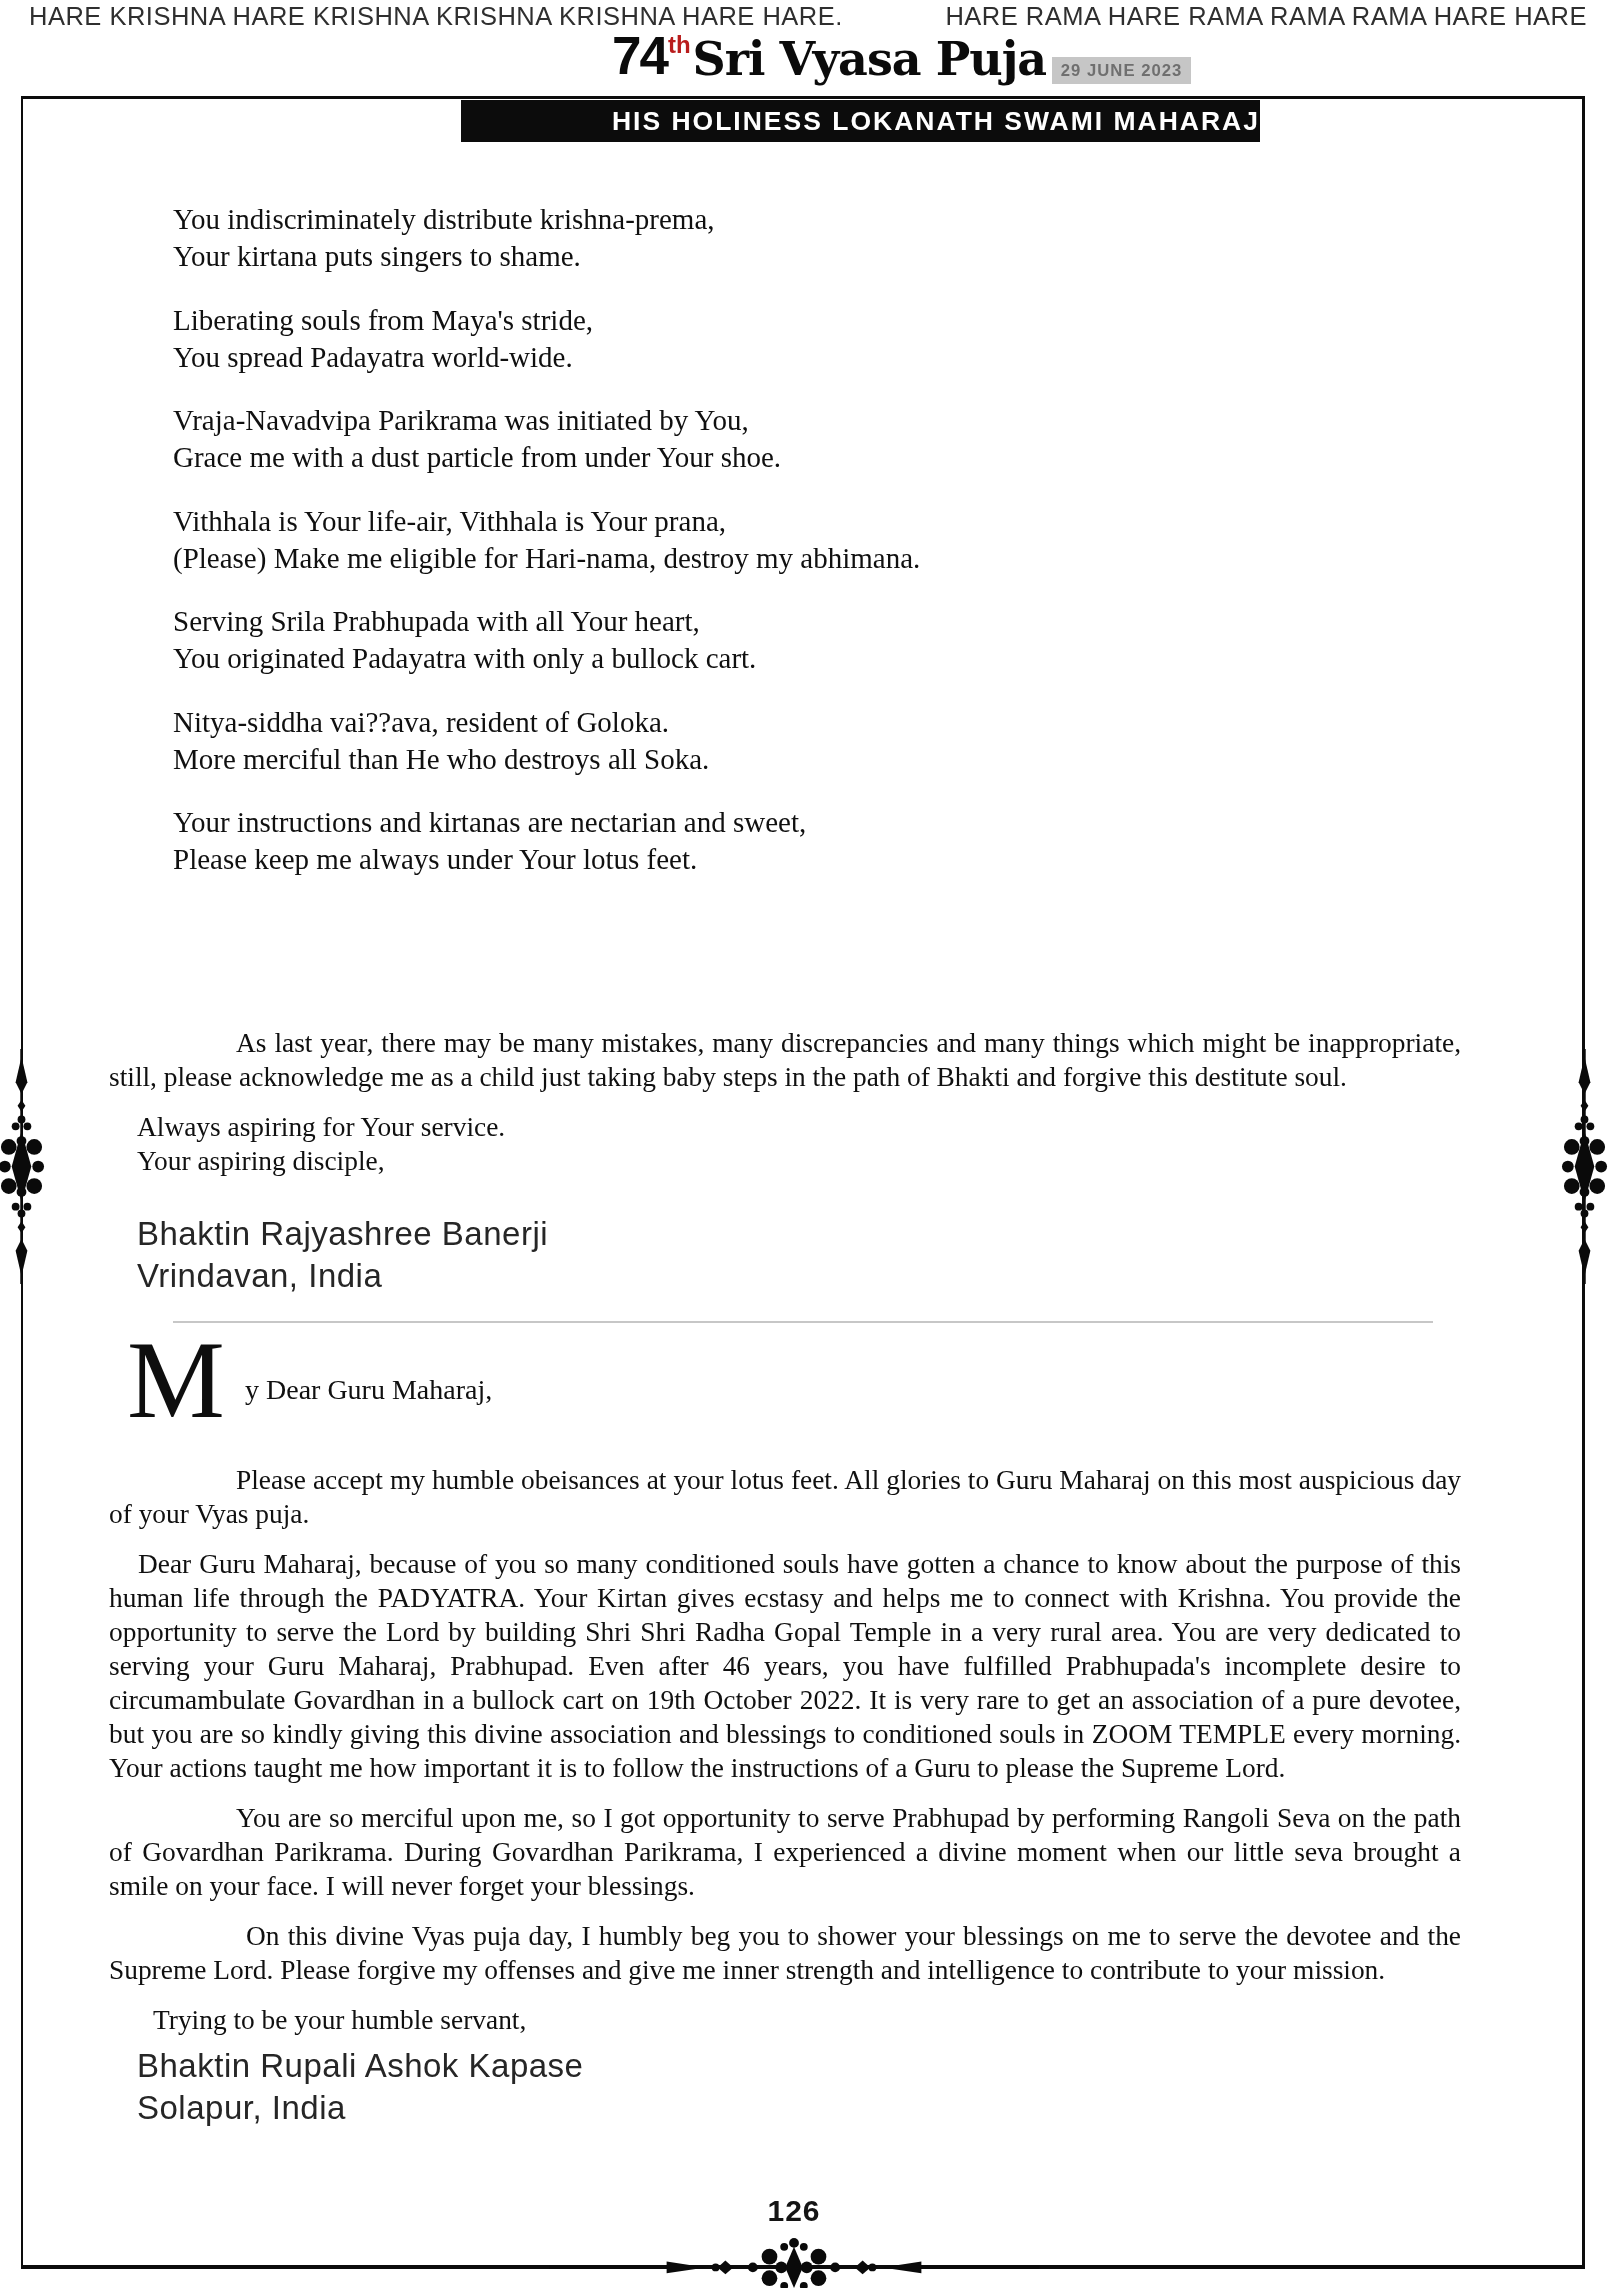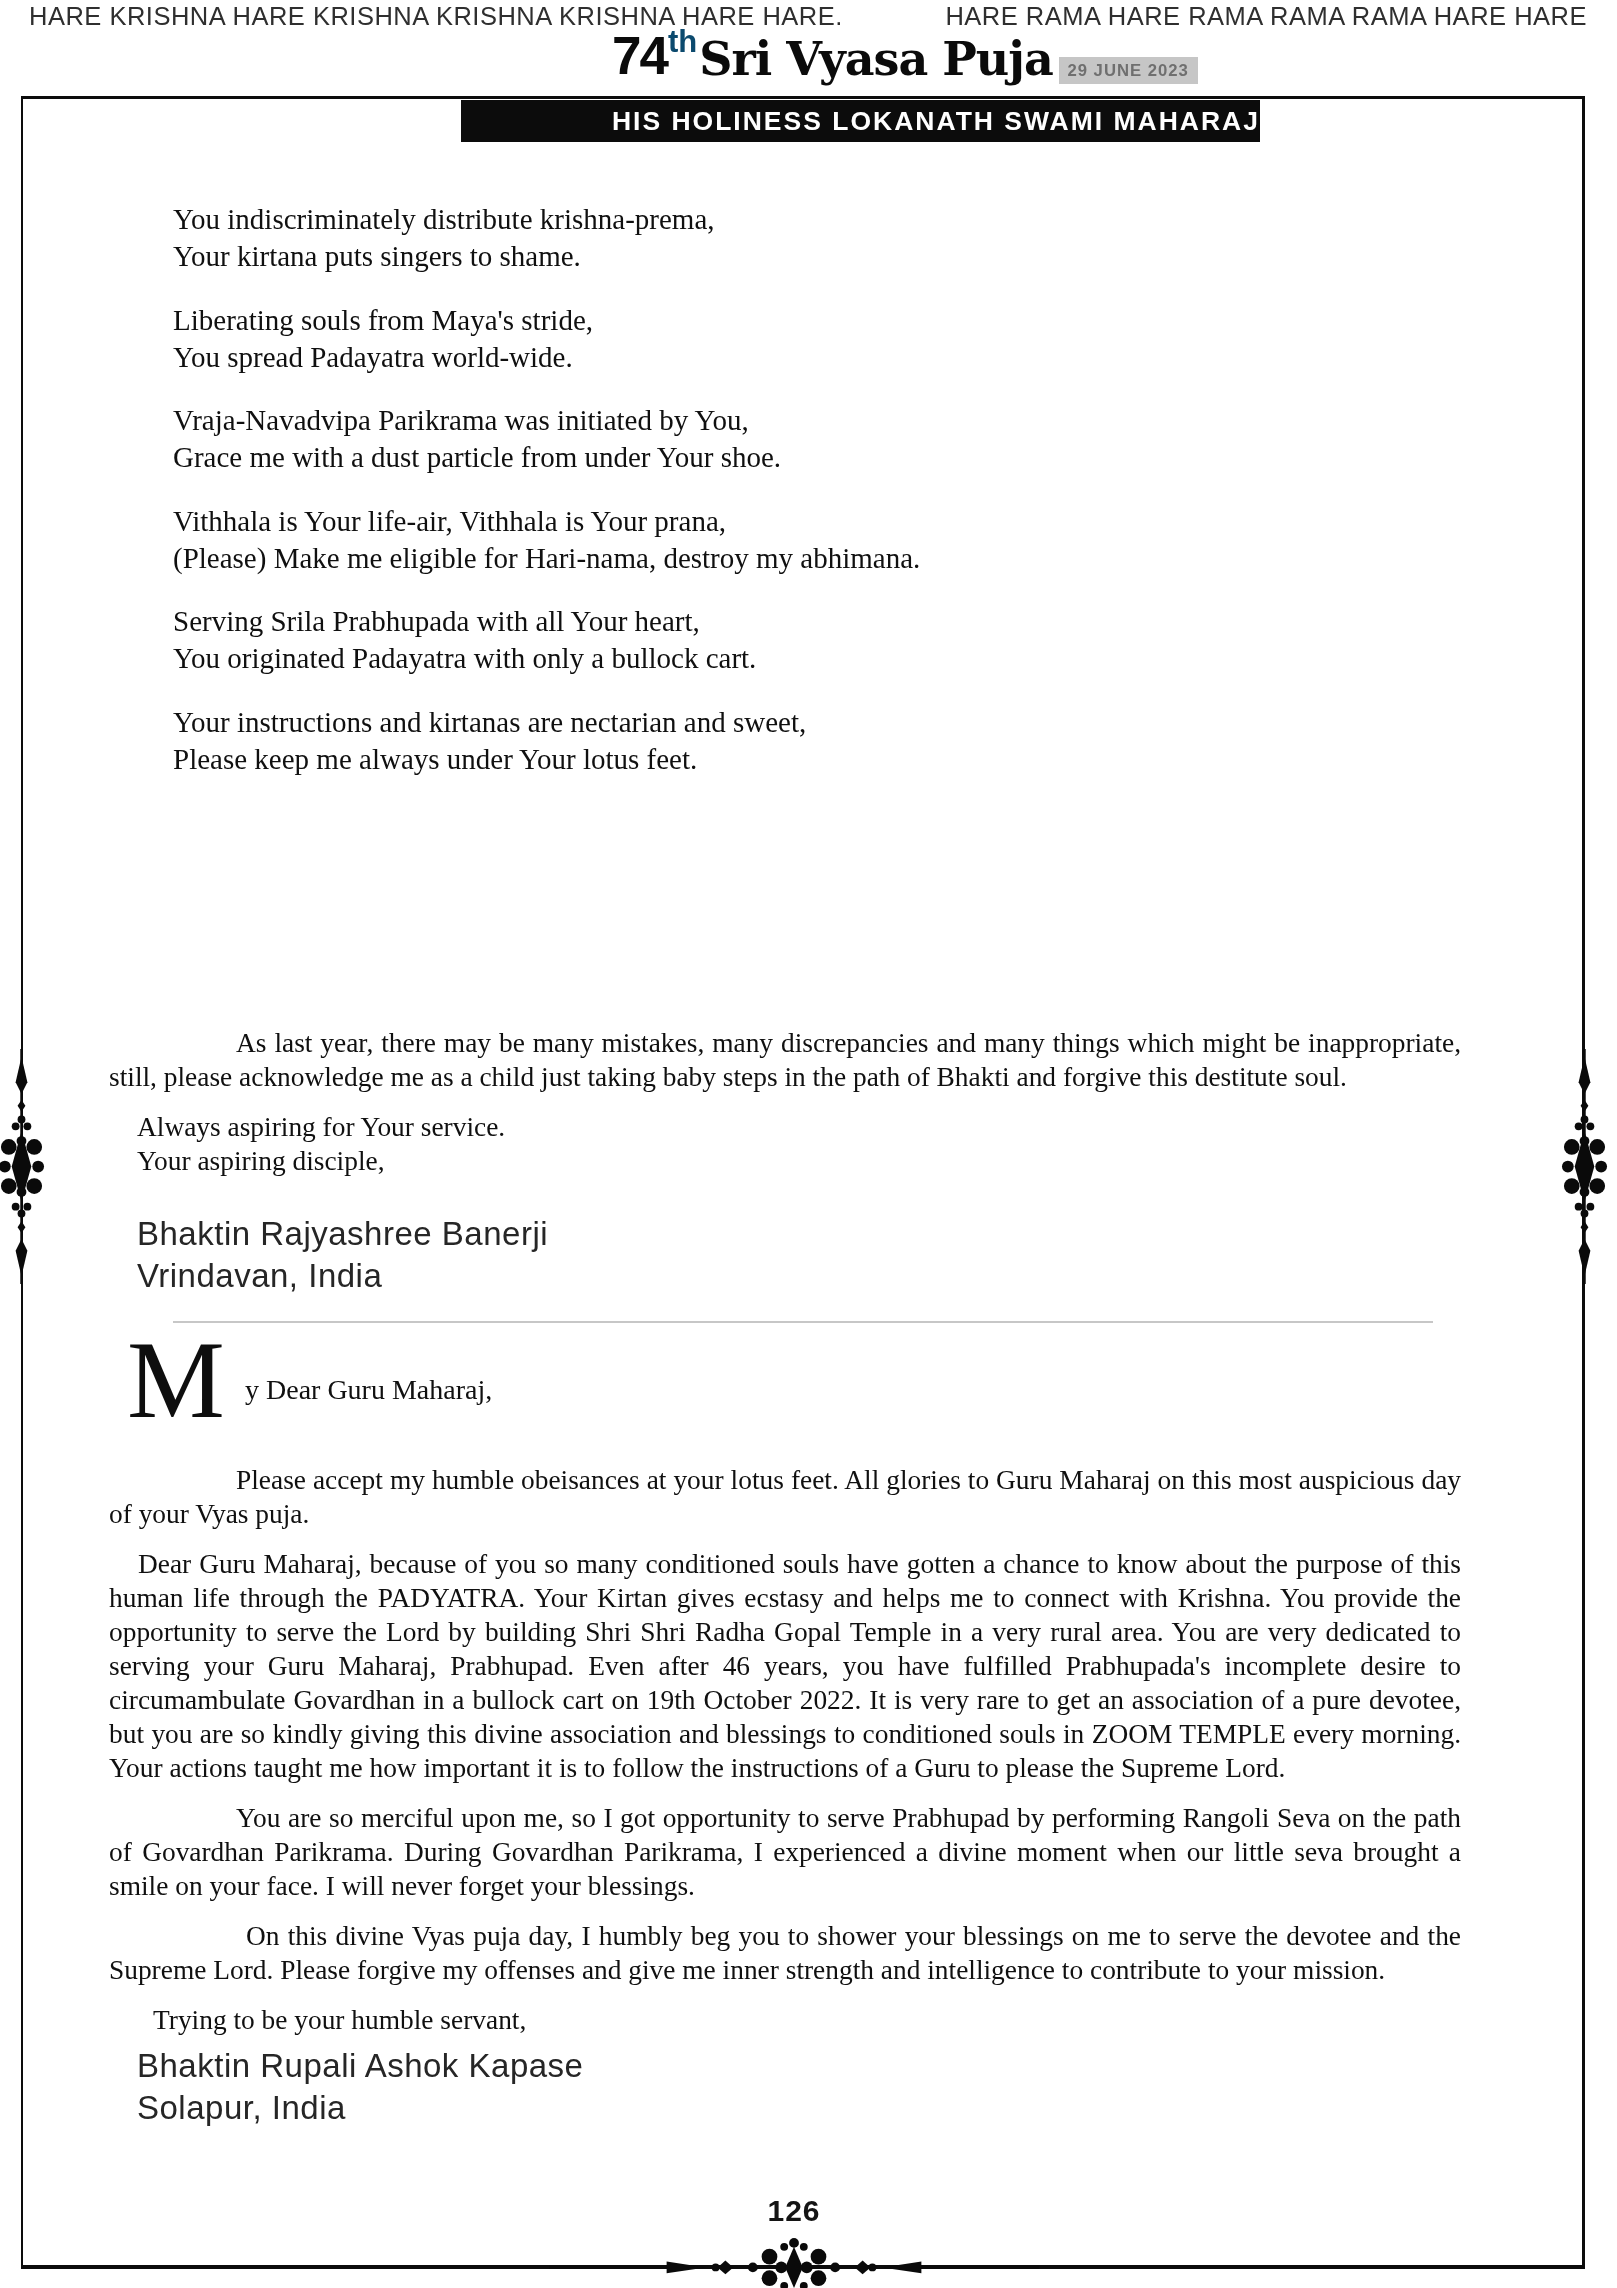--- a/index.html
+++ b/index.html
@@ -11,21 +11,21 @@
   .mantra{
     position:absolute;left:29px;top:2px;width:1558px;
     display:flex;justify-content:space-between;
     font-family:"Liberation Sans","DejaVu Sans",sans-serif;
     font-size:25.5px;color:#2f2f2f;white-space:nowrap;letter-spacing:0.5px;
     transform:scaleX(1.0);transform-origin:left top;
   }
   
   .title-row{position:absolute;left:606px;top:29px;display:flex;align-items:flex-end;white-space:nowrap;}
   .title-num{font-family:"Liberation Sans","DejaVu Sans",sans-serif;font-weight:bold;font-size:53px;line-height:1;letter-spacing:-2px;color:#0b0b0b;margin-left:6px;}
-  .title-suffix{font-family:"Liberation Sans","DejaVu Sans",sans-serif;font-weight:bold;font-size:31px;line-height:1;color:#0c4a6e;position:relative;top:-25.5px;left:1px;}
+  .title-suffix{font-family:"Liberation Sans","DejaVu Sans",sans-serif;font-weight:bold;font-size:24px;line-height:1;color:#b91c1c;position:relative;top:-25.5px;left:1px;}
   .title-name{font-family:"DejaVu Serif","Liberation Serif",serif;font-weight:bold;font-size:46px;line-height:1;color:#0b0b0b;margin-left:3px;letter-spacing:-1px;}
   .date-badge{
     font-family:"Liberation Sans","DejaVu Sans",sans-serif;font-weight:bold;font-size:16.7px;
     background:#c6c6c6;color:#6f6f6f;padding:3.9px 8.8px 2.9px 8.8px;margin-left:5.9px;letter-spacing:1px;
     position:relative;top:2px;
   }
   
   .border-top{position:absolute;left:20.6px;top:96px;width:1564px;height:2.9px;background:#0c0c0c;}
   .border-left{position:absolute;left:20.6px;top:96px;width:2.9px;height:2171px;background:#0c0c0c;}
   .border-right{position:absolute;left:1582px;top:96px;width:2.9px;height:2171px;background:#0c0c0c;}
@@ -107,20 +107,24 @@
     <div class="poem-line">Vraja-Navadvipa Parikrama was initiated by You,</div>
     <div class="poem-line">Grace me with a dust particle from under Your shoe.</div>
   </div>
   <div class="stanza">
     <div class="poem-line">Vithhala is Your life-air, Vithhala is Your prana,</div>
     <div class="poem-line">(Please) Make me eligible for Hari-nama, destroy my abhimana.</div>
   </div>
   <div class="stanza">
     <div class="poem-line">Serving Srila Prabhupada with all Your heart,</div>
     <div class="poem-line">You originated Padayatra with only a bullock cart.</div>
+  </div>
+  <div class="stanza">
+    <div class="poem-line">Nitya-siddha vai??ava, resident of  Goloka.</div>
+    <div class="poem-line">More merciful than He who destroys all Soka.</div>
   </div>
   <div class="stanza">
     <div class="poem-line">Your instructions and kirtanas are nectarian and sweet,</div>
     <div class="poem-line">Please keep me always under Your lotus feet.</div>
   </div>
 </div>
 
 <div class="prose-block letter1-body">
   <p class="p-indent-lg">As last year, there may be many mistakes, many discrepancies and many things which might be inappropriate, still, please acknowledge me as a child just taking baby steps in the path of Bhakti and forgive this destitute soul.</p>
   <div class="closing-line">Always aspiring for Your service.</div>

